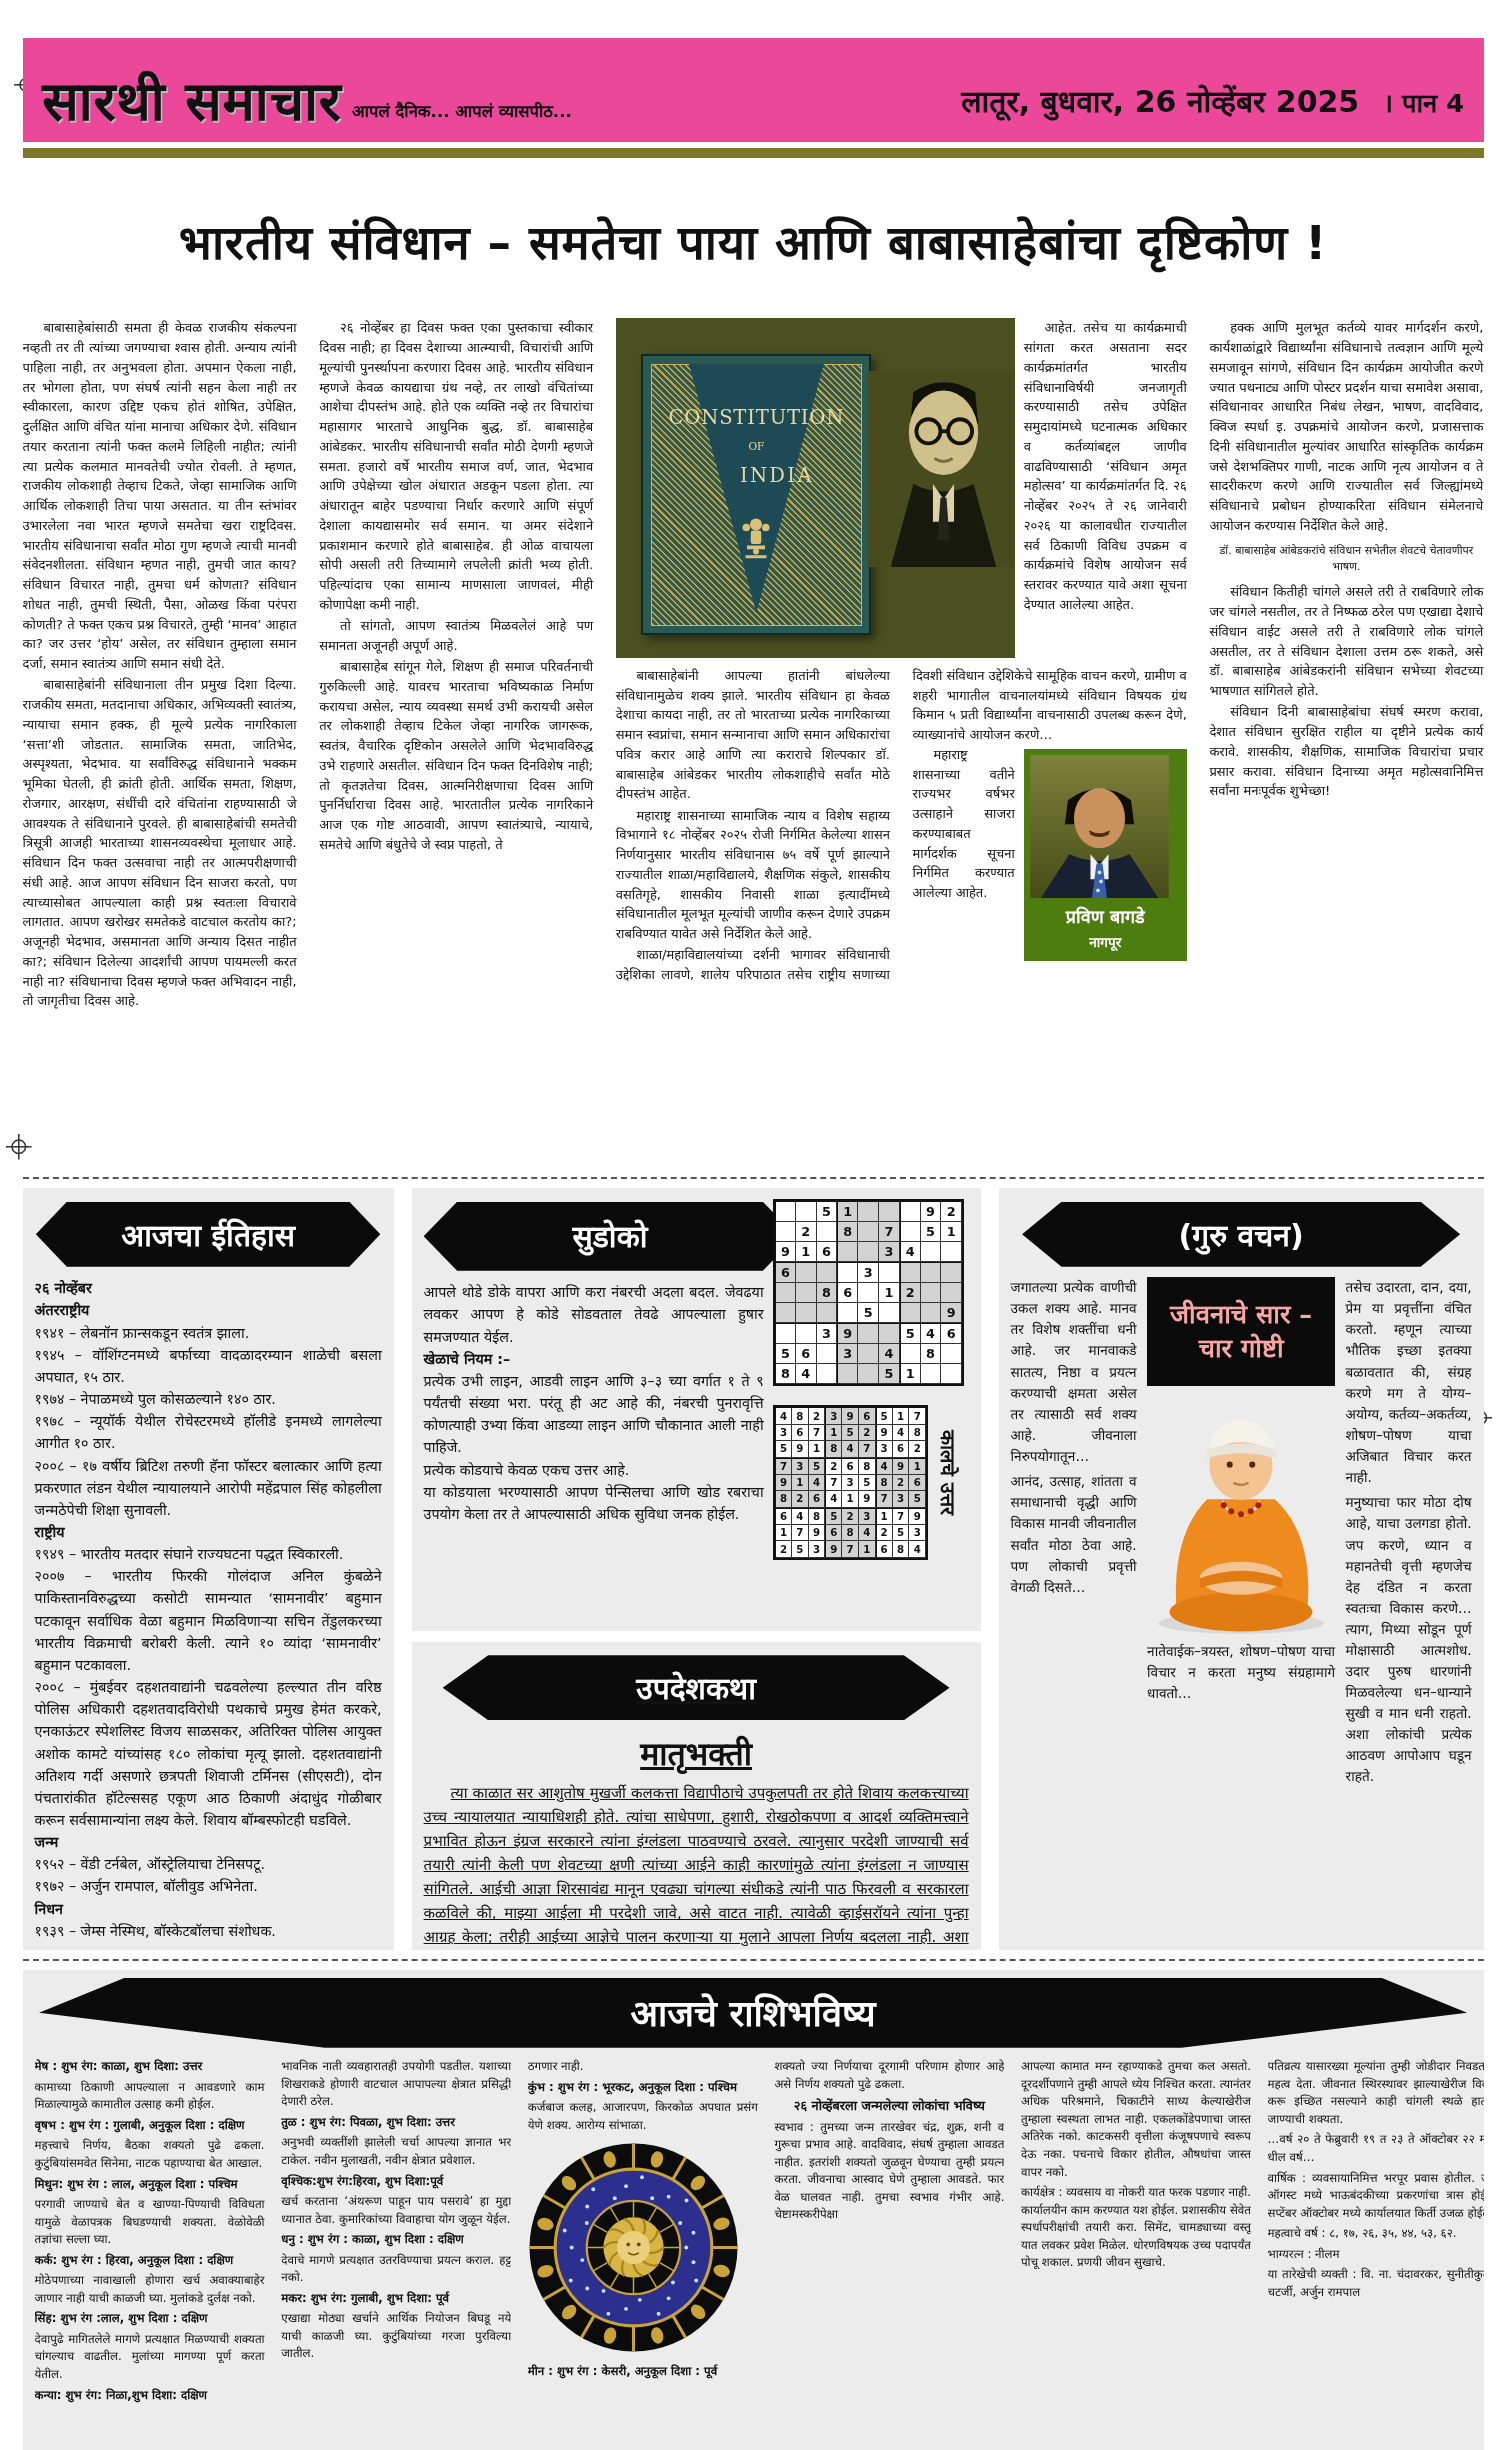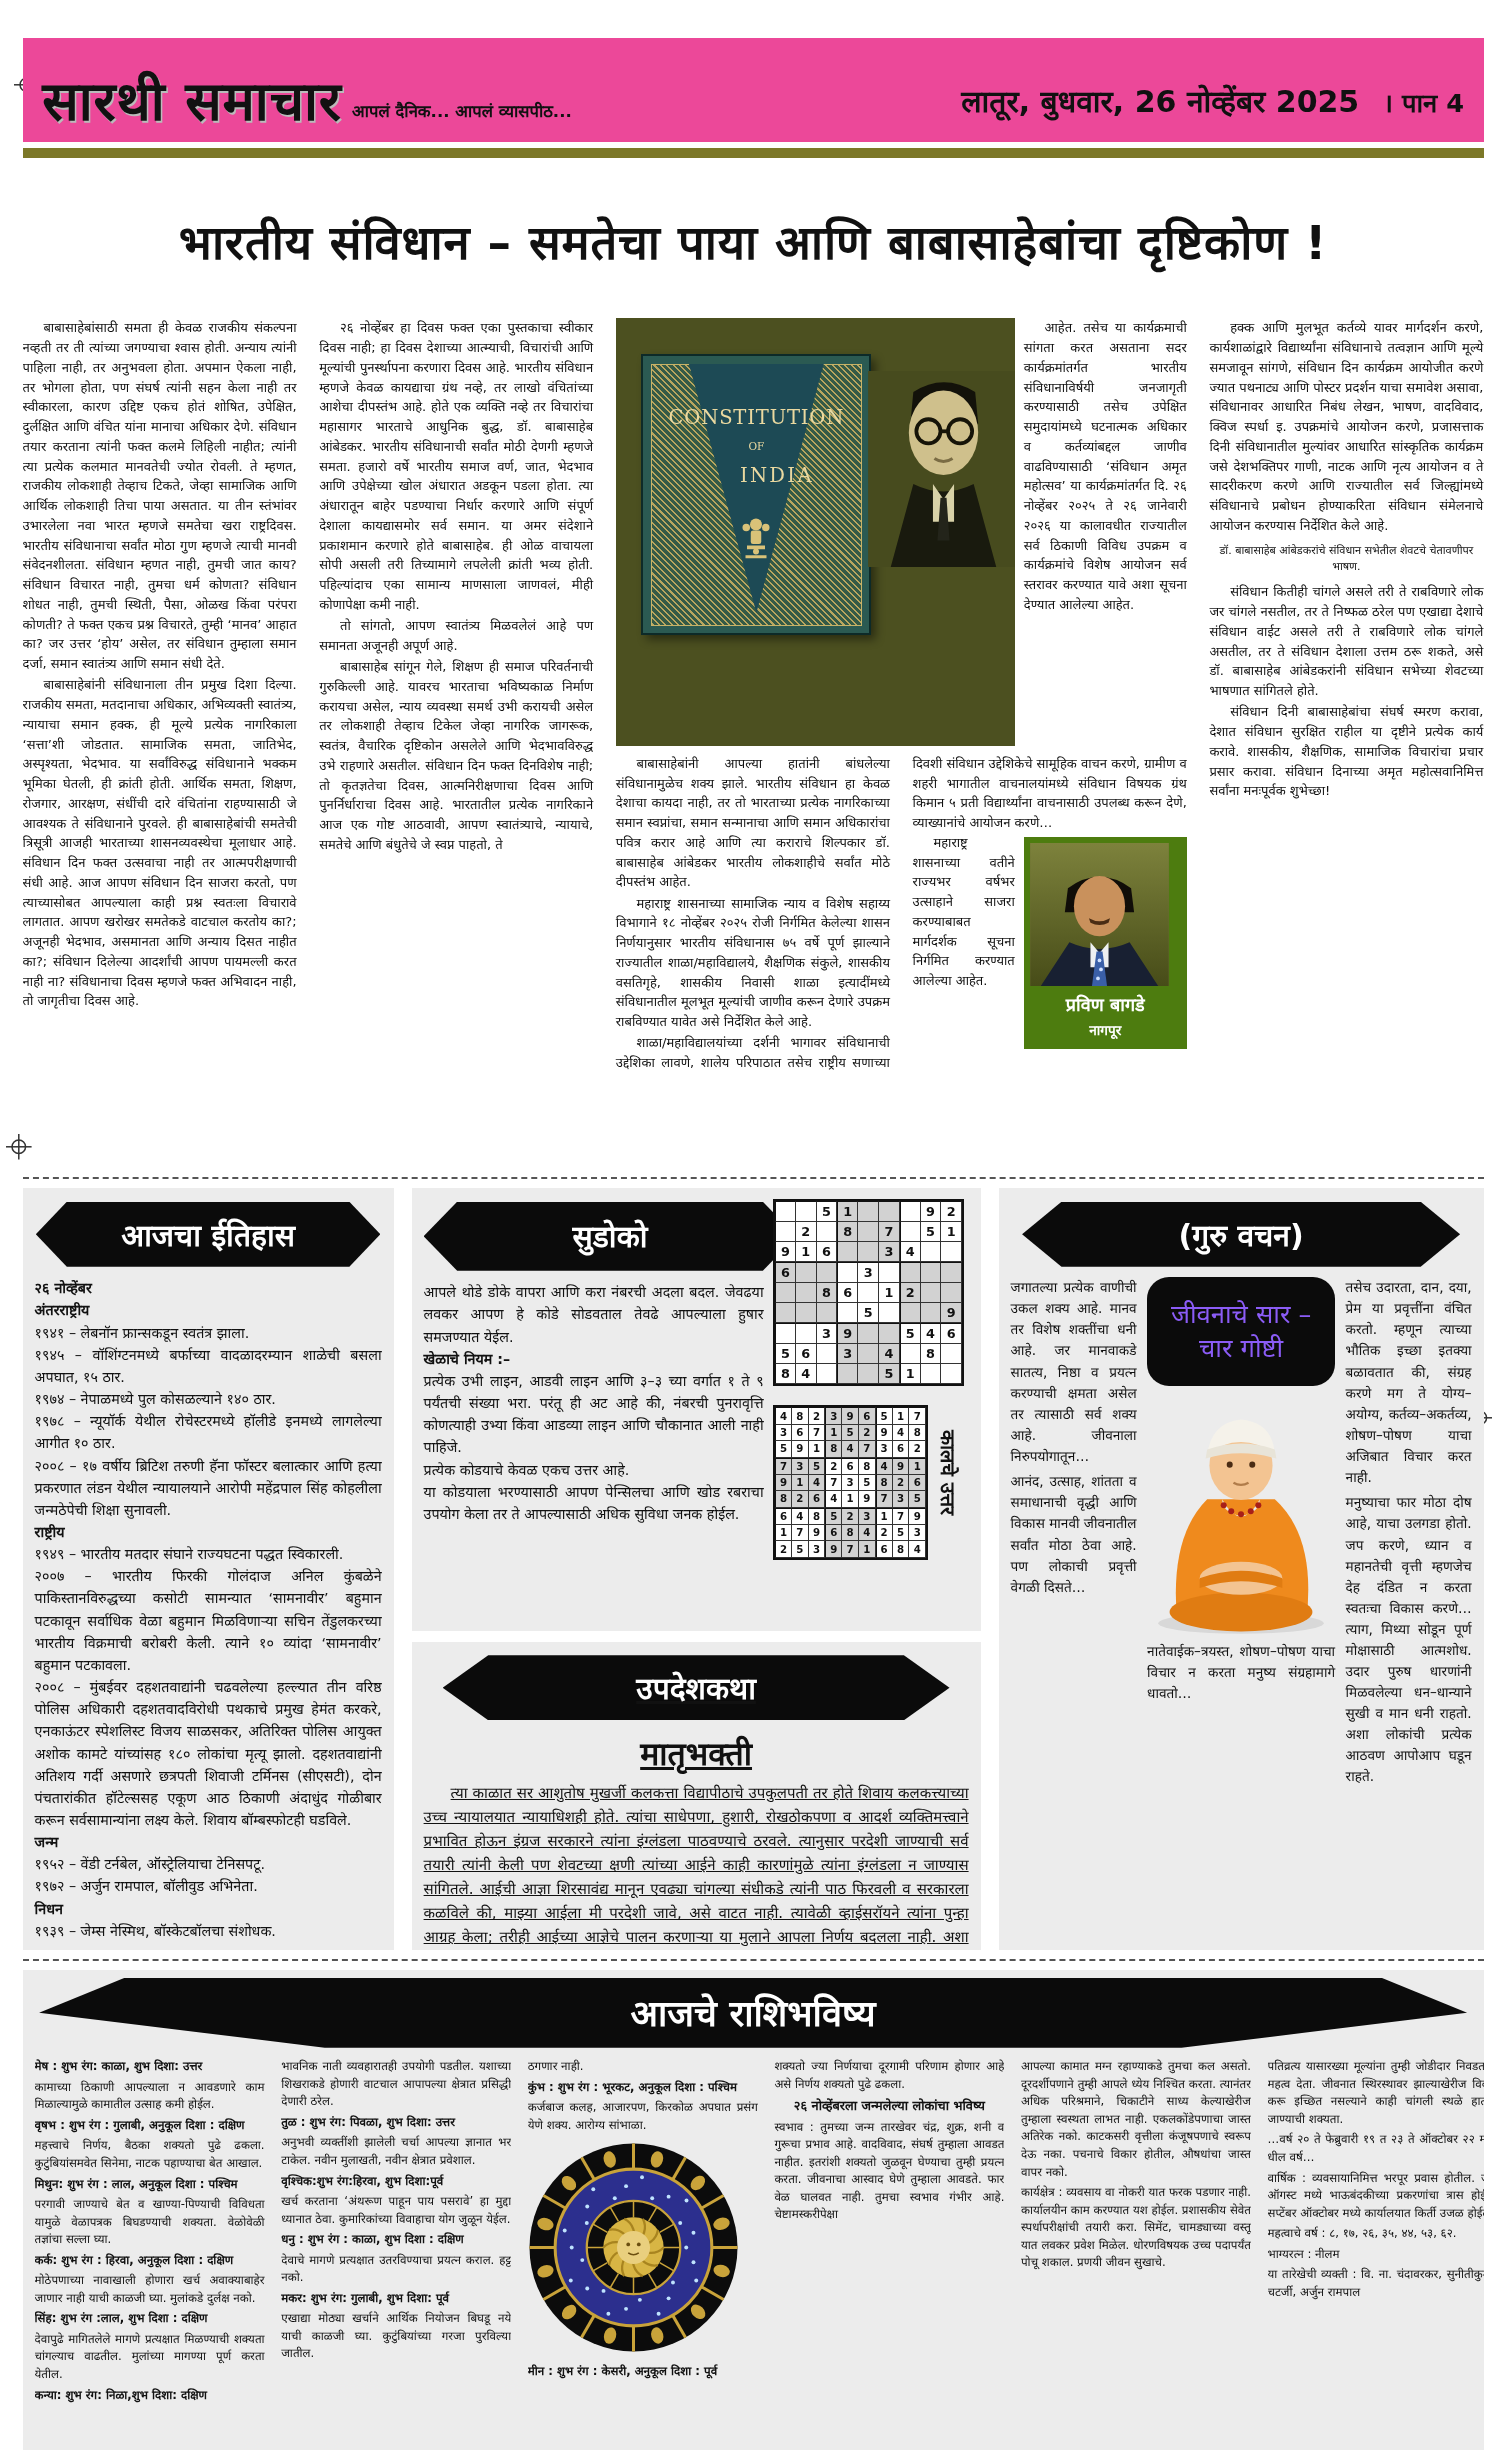--- a/index.html
+++ b/index.html
@@ -20,21 +20,21 @@
   .dateline .pg{font-size:25.6px;margin-left:13.6px;}
   .rule-olive{height:10.5px;background:#7c7828;margin-top:6px;}
   
   .headline{font-size:47px;font-weight:900;text-align:center;padding:19.6px 0 13.6px 0;letter-spacing:0.8px;}
   
   .article{display:flex;gap:22.6px;height:850px;overflow:hidden;font-size:13px;line-height:1.52;text-align:justify;}
   .acol{width:274px;flex:0 0 274px;}
   .amid{width:571px;flex:0 0 571px;}
   .article p{margin:0 0 1.5px 0;text-indent:1.6em;}
   .amid-top{display:flex;gap:9px;margin-bottom:7.5px;}
-  .photo{width:399px;height:428px;flex:0 0 399px;background:#4c5020;position:relative;overflow:hidden;}
+  .photo{width:399px;height:340px;flex:0 0 399px;background:#4c5020;position:relative;overflow:hidden;}
   .book{position:absolute;left:25.6px;top:36px;width:226px;height:277px;background:#2b5a52;
         border:2.3px solid #0d2a28;box-shadow:4.5px 4.5px 9px rgba(0,0,0,.45);}
   .book-pattern{position:absolute;inset:7.5px;background:
      repeating-linear-gradient(45deg,#b9a55e 0 1.5px,#355a46 1.5px 4.5px),
      repeating-linear-gradient(-45deg,#b9a55e 0 1.5px,transparent 1.5px 5.3px);
      border:1.5px solid #c7b368;}
   .book-v{position:absolute;left:7.5px;top:7.5px;right:7.5px;bottom:7.5px;
         clip-path:polygon(18% 0,82% 0,50% 95%);background:#1d4a55;}
   .book-txt{position:absolute;top:47px;left:0;right:0;text-align:center;color:#ead9a0;
         font-family:"DejaVu Serif","Liberation Serif",serif;}
@@ -74,22 +74,22 @@
   .sgrid .cell.bl{border-left:1.5px solid #111;} .sgrid .cell.bt{border-top:1.5px solid #111;}
   .sgrid.sol{width:151px;margin-top:19.6px;}
   .sgrid.sol .cell{height:15.4px;font-size:10.2px;}
   .sol-wrap{display:flex;align-items:center;gap:6px;}
   .sol-label{writing-mode:vertical-rl;font-weight:900;font-size:19.6px;}
   .updesh-title{text-align:center;font-weight:900;font-size:32px;margin:1.5px 0 7.5px 0;}
   .updesh p{font-size:15px;line-height:1.6;text-align:justify;margin:0;text-indent:1.8em;}
   .guru-grid{display:flex;gap:10.5px;}
   .guru-col{flex:1;font-size:13.6px;line-height:1.55;text-align:justify;}
   .guru-mid{flex:0 0 188px;}
-  .guru-title{background:#0b0b0b;color:#8b5cf6;font-weight:400;font-size:25.6px;text-align:center;
-        padding:19.6px 7.5px;line-height:1.35;border-radius:22px;}
+  .guru-title{background:#0b0b0b;color:#fca5a5;font-weight:700;font-size:25.6px;text-align:center;
+        padding:19.6px 7.5px;line-height:1.35;}
   .guru-col p{margin:0 0 4.5px 0;}
   
   .p-horo{background:#ececec;padding:7.5px 12px;height:536px;box-sizing:border-box;overflow:hidden;}
   .horo-banner{background:#0b0b0b;color:#fff;font-weight:900;text-align:center;font-size:36px;
         clip-path:polygon(0 50%,6% 0,94% 0,100% 50%,80% 100%,20% 100%);padding:10.5px 0;margin:0 4.5px 10.5px 4.5px;}
   .horo-cols{display:flex;gap:16.6px;}
   .hcol{width:230px;flex:0 0 230px;font-size:11.7px;line-height:1.5;text-align:justify;overflow:hidden;height:452px;}
   .hitem{margin-bottom:3px;}
   .hitem.bold{font-weight:bold;}
   .hitem.center{text-align:center;font-weight:900;font-size:12.8px;}

